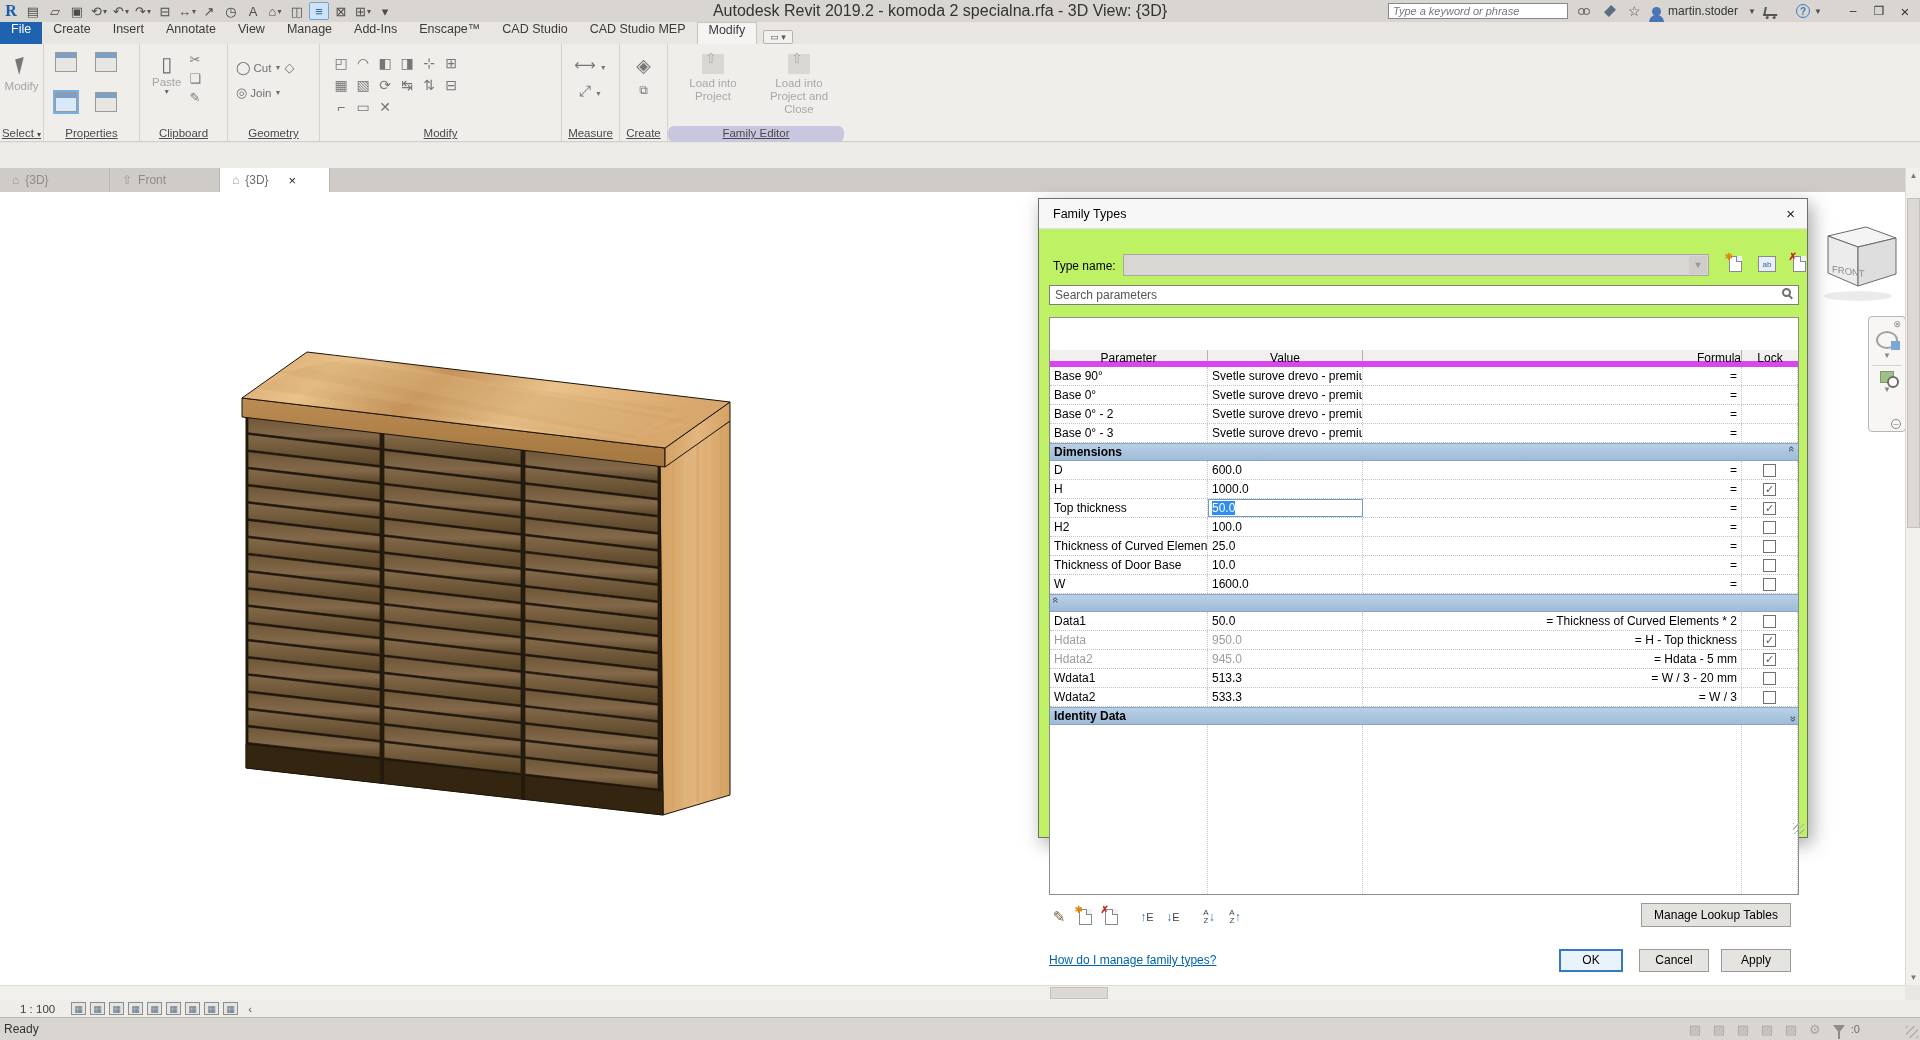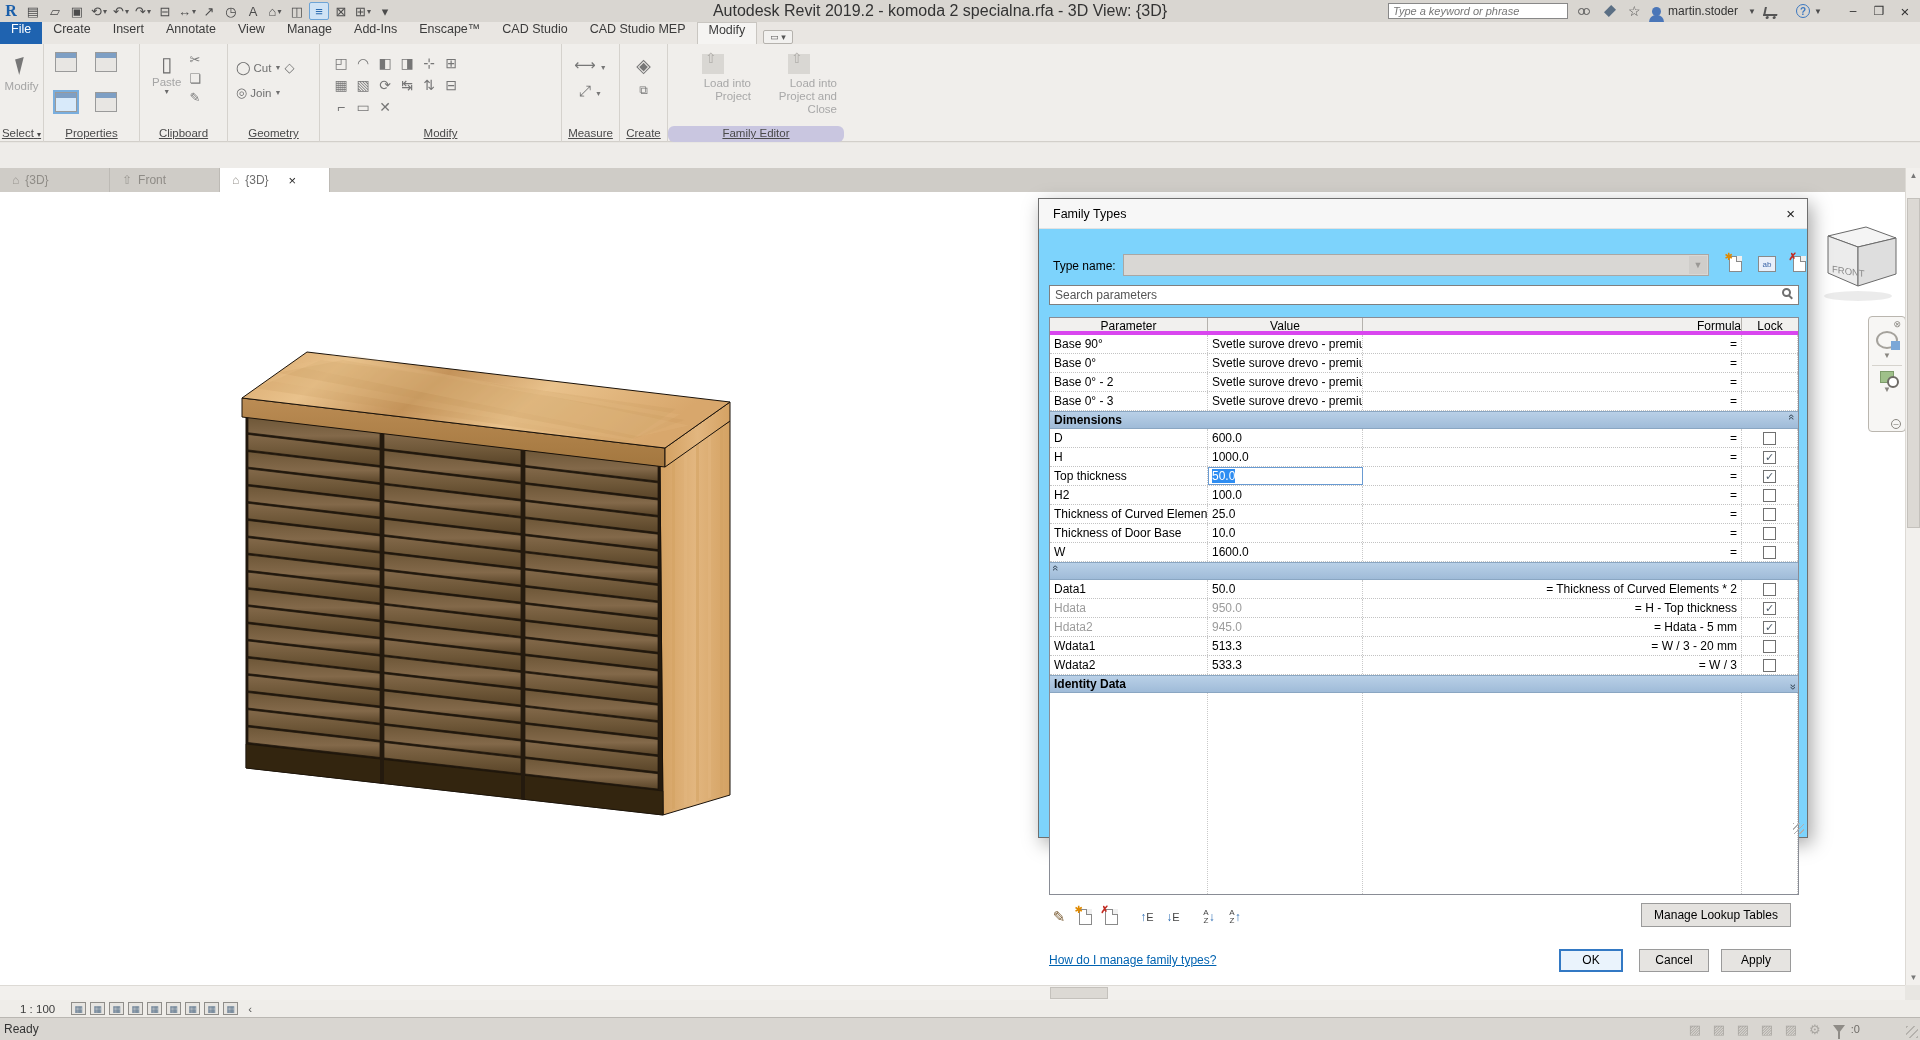--- a/index.html
+++ b/index.html
@@ -57,21 +57,21 @@
   .gbtn { display:flex; flex-direction:column; align-items:center; color:#6a6a6a; }
   .disab { color:#a5a5a5; }
   .cursor-arrow { width:0; height:0; border-left:9px solid #777; border-bottom:16px solid transparent;
     transform:rotate(-15deg); }
   .sqicon { width:22px; height:20px; border:1px solid #9a9a9a; background:#e8e6e3; position:relative; }
   .sqicon::before { content:""; position:absolute; left:0; top:0; right:0; height:5px; background:#7e9fc4; }
   .sqicon.hlbtn { outline:2px solid #79aede; outline-offset:0; background:#d8eafa; }
   .minirow { display:flex; align-items:center; gap:3px; font-size:11.5px; color:#6f6f6f; }
   .mgrid { display:grid; grid-template-columns:repeat(6,22px); grid-auto-rows:22px;
     align-items:center; justify-items:center; font-size:14px; color:#767676; }
-  .ldbtn { width:76px; text-align:right; font-size:11.5px; color:#a8a8a8; line-height:13px; }
+  .ldbtn { width:76px; text-align:center; font-size:11.5px; color:#a8a8a8; line-height:13px; }
   .ldico { width:22px; height:20px; margin:4px auto 3px; background:#d9d7d3; position:relative; }
   .ldico::after { content:"⇧"; position:absolute; left:3px; top:-2px; color:#b0aeaa; font-size:14px; }
 
   
   #optionsbar { position:absolute; left:0; top:143px; width:1920px; height:25px; background:#eeece9; }
   #viewtabs { position:absolute; left:0; top:168px; width:1920px; height:24px;
     background:#cfccc7; display:flex; font-size:12px; }
   .vtab { display:flex; align-items:center; gap:6px; padding:0 12px; height:24px;
     color:#8f8c87; border-right:1px solid #bdbab5; min-width:110px; }
   .vtab.active { background:#ffffff; color:#6e6e6e; }
@@ -120,21 +120,21 @@
   .nvdiv { width:30px; border-top:1px solid #d6d3cd; margin:3px 0; }
   .zoomi { width:14px; height:12px; background:#9fc08a; border:1px solid #7d9c6a; position:relative; margin-top:2px; }
   .zoomi::after { content:""; position:absolute; right:-6px; bottom:-6px; width:8px; height:8px;
     border:2px solid #6e6b66; border-radius:50%; background:#fff; }
   .ncar { font-size:8px; margin:2px 0; }
   .nminus { align-self:flex-end; margin:auto 4px 2px 0; width:10px; height:10px; border:1px solid #8a8781;
     border-radius:50%; line-height:8px; text-align:center; }
 
   
   #dialog { position:absolute; left:1038px; top:198px; width:770px; height:640px;
-    background:#7dd3fc; border:1px solid #6f6f6f; box-shadow:4px 6px 18px rgba(0,0,0,.35);
+    background:#bef264; border:1px solid #6f6f6f; box-shadow:4px 6px 18px rgba(0,0,0,.35);
     font-size:12px; color:#000; }
   #dlg-title { position:absolute; left:0; top:0; width:100%; height:30px; background:#f7f7f7;
     border-bottom:1px solid #e2e2e2; }
   #dlg-title .t { position:absolute; left:14px; top:8px; font-size:12.5px; }
   #dlg-close { position:absolute; right:12px; top:6px; font-size:15px; color:#222; }
   #typename-label { position:absolute; left:14px; top:60px; }
   #typename-combo { position:absolute; left:84px; top:55px; width:586px; height:22px;
     background:#d9d7d4; border:1px solid #a9a7a4; }
   #typename-combo .dd { position:absolute; right:1px; top:1px; width:18px; height:18px;
     background:#cfcdca; color:#9a9895; text-align:center; font-size:9px; line-height:18px; }
@@ -149,21 +149,21 @@
     font-size:8px; color:#3c66a8; text-align:center; line-height:15px; }
   #dlg-search { position:absolute; left:10px; top:86px; width:750px; height:20px; background:#fff;
     border:1px solid #7f7f7f; color:#555; padding:2px 20px 0 5px; }
   .mag { position:absolute; right:16px; top:89px; width:9px; height:9px; border:2px solid #6f6f6f;
     border-radius:50%; }
   .mag::after { content:""; position:absolute; right:-4px; bottom:-3px; width:5px; height:2px;
     background:#6f6f6f; transform:rotate(45deg); }
 
   #ftable { position:absolute; left:10px; top:118px; width:750px; height:578px;
     border:1px solid #898c95; background:#fff; display:flex; flex-direction:column; }
-  .throw { display:flex; height:17px; background:#f1f0ee; border-bottom:4px solid #d946ef; }
+  .throw { display:flex; height:17px; background:#f1f0ee; border-bottom:6px solid #d946ef;margin-top:32px; }
   .th { text-align:center; line-height:16px; border-right:1px solid #b5b2ad; font-size:12px; }
   .c0 { width:158px; } .c1 { width:155px; } .c2 { flex:1;text-align:right; } .c3 { width:56px; border-right:none; }
   .sect { display:flex; height:18px; background:linear-gradient(#b9d0e7,#9fbbd8);
     border-top:1px solid #8aa6c2; border-bottom:1px solid #8aa6c2; align-items:center; }
   .sect .nm { font-weight:bold; padding-left:4px; flex:1; }
   .sect .ch { font-size:11px; color:#30404f; padding-right:6px; display:inline-block; }
   .ch.up { transform:rotate(90deg); } .ch.down { transform:rotate(-90deg); }
   .frow { display:flex; height:19px; background:#fff; border-bottom:1px dotted #c3c3c3; }
   .fc { padding:2px 4px 0; border-right:1px dotted #c9c9c9; overflow:hidden; white-space:nowrap; }
   .fc.c3 { display:flex; align-items:center; justify-content:center; padding:0; }

